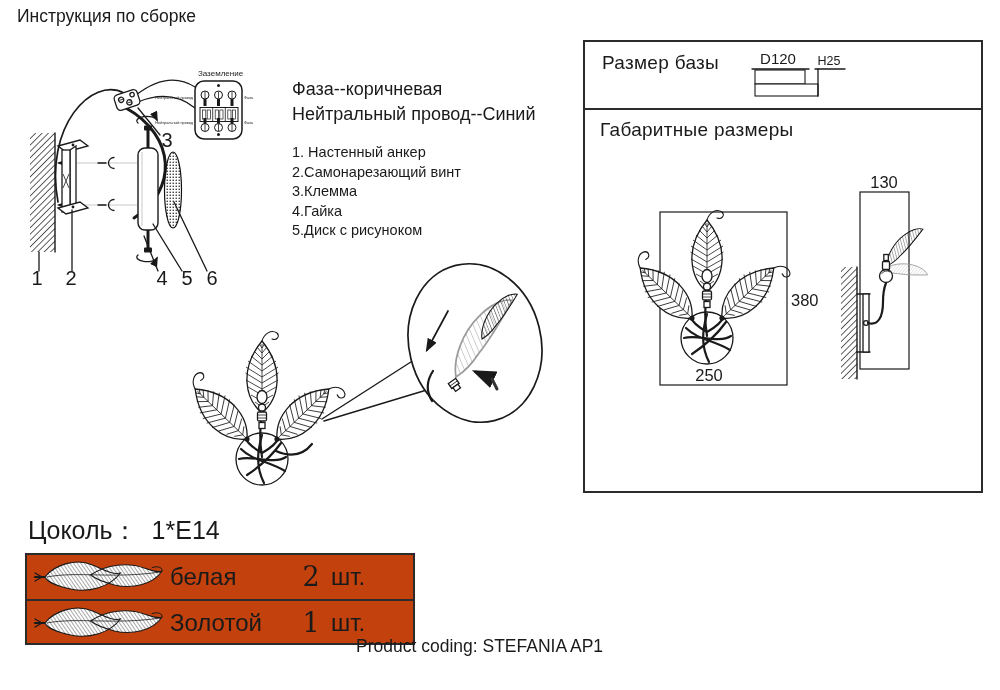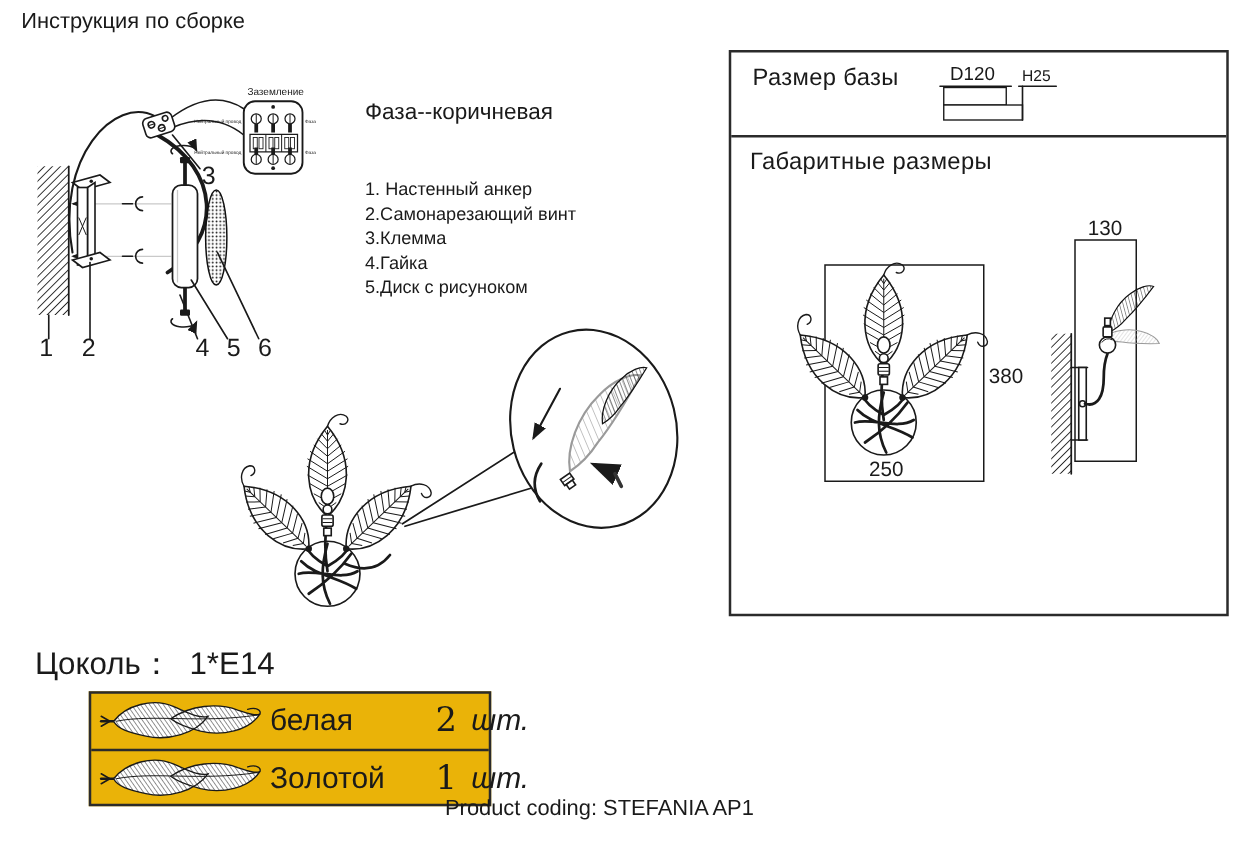--- a/index.html
+++ b/index.html
@@ -17,27 +17,27 @@
   .panel { left:583px; top:40px; width:400px; height:453px; border:2px solid #2b2b2b; box-sizing:border-box; background:#fff; }
   .panel-sec1 { position:relative; height:66px; border-bottom:2px solid #2b2b2b; }
   .panel-sec2 { position:relative; height:445px; }
   .sec-heading { position:absolute; left:17px; top:10px; font-size:19px; letter-spacing:0.3px; }
   .sec-heading2 { position:absolute; left:15px; top:9px; font-size:19px; letter-spacing:0.3px; }
   .fillsvg { position:absolute; left:0; top:0; }
 
   
   .socket-line { left:28px; top:514px; font-size:25px; }
   .socket-line .val { margin-left:14px; }
-  .socket-table { left:25px; top:553px; width:322px; height:92px; border:2px solid #2b2b2b; box-sizing:border-box; background:#eab308;margin-left:46px; }
+  .socket-table { left:25px; top:553px; width:390px; height:92px; border:2px solid #2b2b2b; box-sizing:border-box; background:#c2410c; }
   .socket-row { position:relative; height:44px; }
   .socket-row + .socket-row { border-top:2px solid #2b2b2b;padding-left:16px; }
   .row-leaf { position:absolute; left:6px; top:3px; }
   .row-name { position:absolute; left:143px; top:8px; font-size:24px; }
   .row-qty  { position:absolute; left:266px; top:6px; width:36px; text-align:center; font-size:27px; font-family:"DejaVu Serif", serif; }
-  .row-unit { position:absolute; left:304px; top:8px; font-size:24px;font-style:italic; }
+  .row-unit { position:absolute; left:304px; top:8px; font-size:24px; }
   .product-coding { left:356px; top:636px; font-size:17.5px; }
 
   
   svg text { font-family:"Liberation Sans", sans-serif; fill:#1a1a1a; }
   .s1 { stroke:#1a1a1a; stroke-width:1.3; fill:none; stroke-linecap:round; }
   .s14 { stroke:#1a1a1a; stroke-width:1.4; fill:none; stroke-linecap:round; }
   .s16 { stroke:#1a1a1a; stroke-width:1.7; fill:none; stroke-linecap:round; }
   .s2 { stroke:#1a1a1a; stroke-width:2.2; fill:none; stroke-linecap:round; }
   .s3 { stroke:#1a1a1a; stroke-width:3; fill:none; stroke-linecap:round; }
   .sthin { stroke:#1a1a1a; stroke-width:0.8; fill:none; }
@@ -237,20 +237,21 @@
   <text x="27" y="235" text-anchor="middle" font-size="20">1</text>
   <text x="61" y="235" text-anchor="middle" font-size="20">2</text>
   <text x="157" y="97" text-anchor="middle" font-size="20">3</text>
   <text x="152" y="235" text-anchor="middle" font-size="20">4</text>
   <text x="177" y="235" text-anchor="middle" font-size="20">5</text>
   <text x="202" y="235" text-anchor="middle" font-size="20">6</text>
 </svg>
 
 <div class="abs wiring">
   <div>Фаза--коричневая</div>
+  <div>Нейтральный провод--Синий</div>
 </div>
 
 <div class="abs parts">
   <div>1. Настенный анкер</div>
   <div>2.Самонарезающий винт</div>
   <div>3.Клемма</div>
   <div>4.Гайка</div>
   <div>5.Диск с рисуноком</div>
 </div>
 

